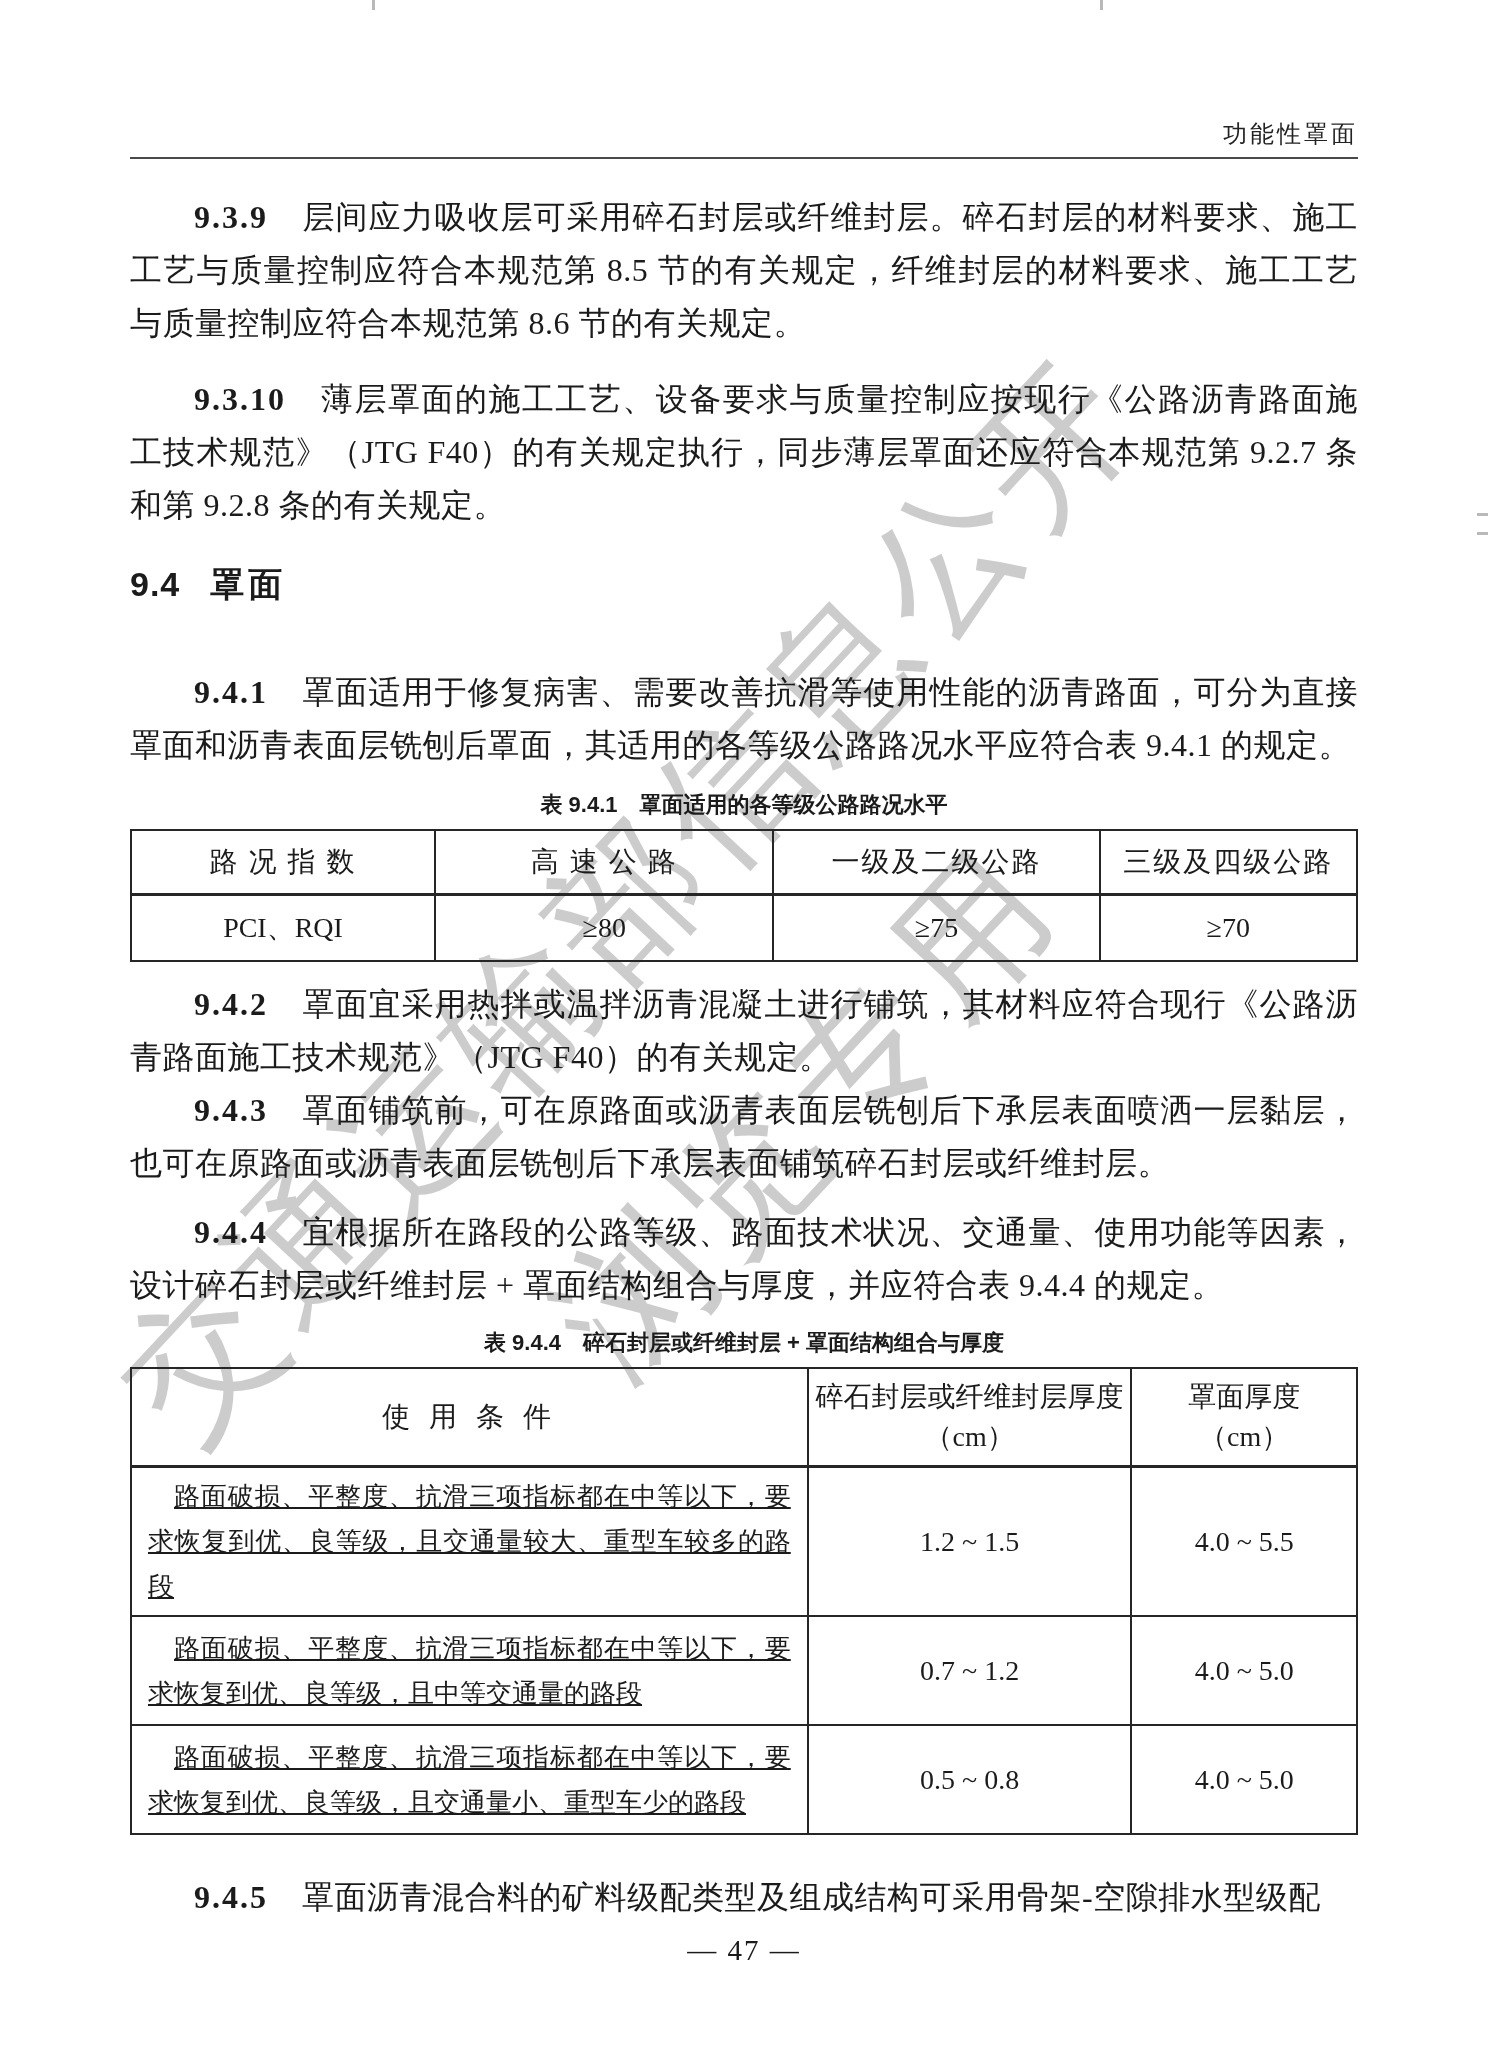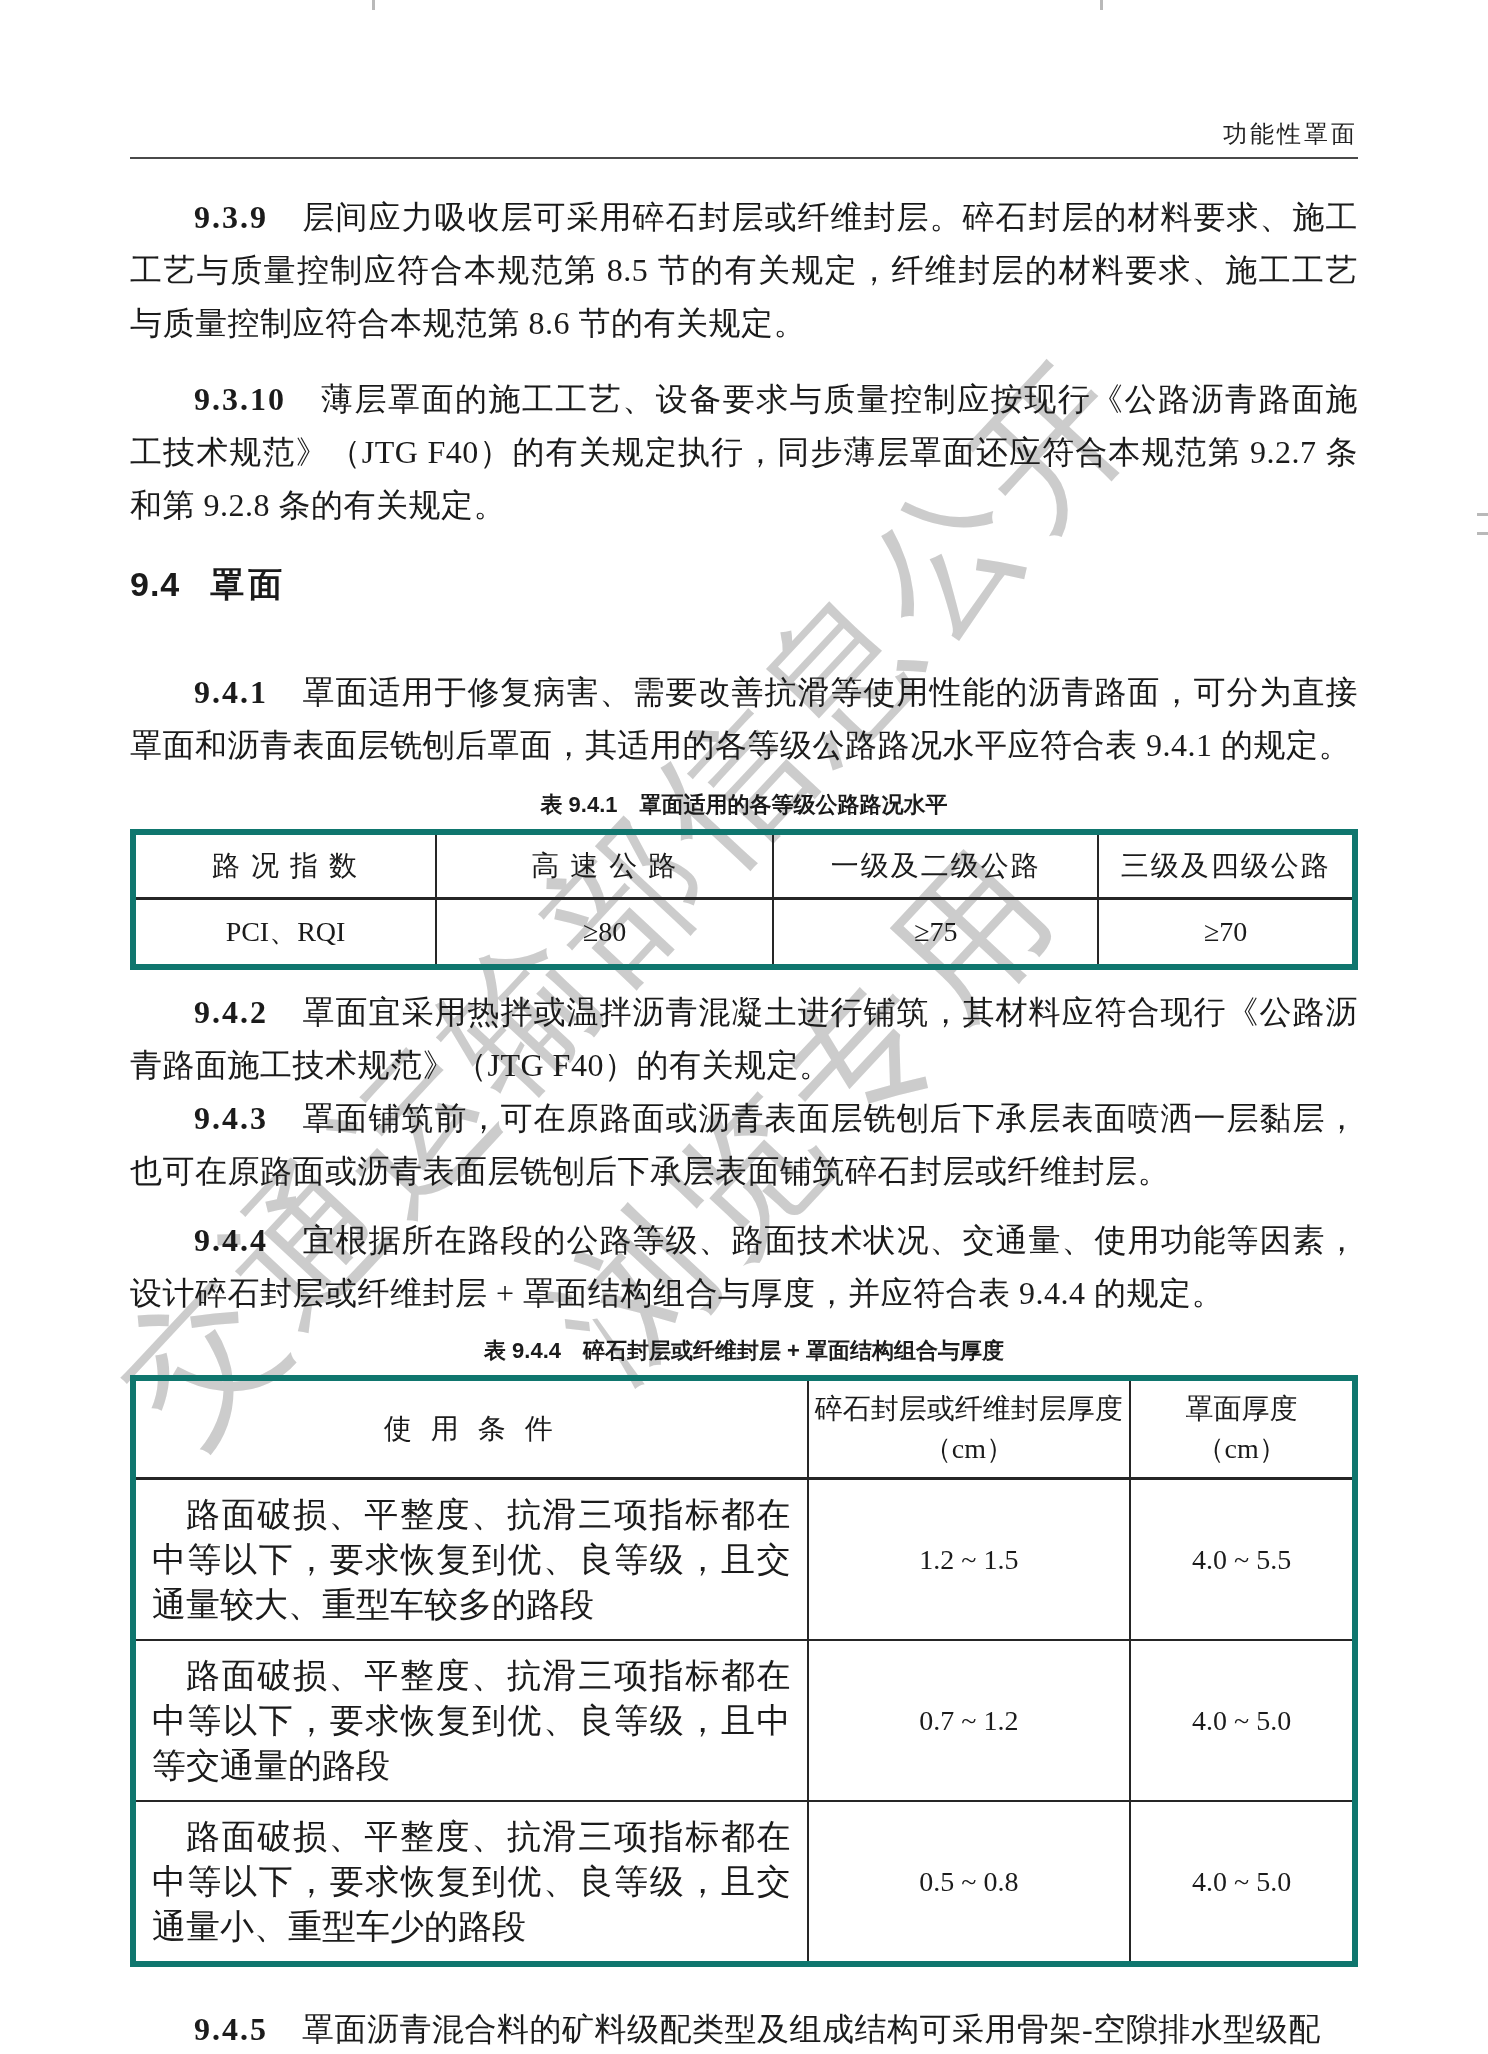--- a/index.html
+++ b/index.html
@@ -108,21 +108,21 @@
     text-align: center;
   }
   .cap1 { margin-top: 12px; }
   .cap2 { margin-top: 10px; }
 
   
   table.dtable {
     width: 100%;
     border-collapse: collapse;
     table-layout: fixed;
-    border: 6px solid #0f766e;
+    border: 1px solid #0f766e;
     font-size: 28px;
     margin-top: 3px;
   }
   table.dtable th, table.dtable td {
     border: 2px solid #262626;
     font-weight: normal;
     text-align: center;
     vertical-align: middle;
     padding: 0;
   }
@@ -137,24 +137,25 @@
 
   .t2 th { height: 96px; }
   .t2 td { height: 95px; }
   .t2 col.c1 { width: 55.2%; }
   .t2 col.c2 { width: 26.4%; }
   .t2 col.c3 { width: 18.4%; }
   .t2 th .h2line { line-height: 40px; font-family: Liberation Serif, serif; }
   .t2 td.cond {
     text-align: justify;
     text-justify: inter-ideograph;
-    font-size: 34px;
+    font-size: 26px;
     line-height: 45px;
-    padding: 12px 16px;
+    padding: 6px 16px;
     text-indent: 1em;
+    text-decoration: underline;
   }
   .th-cond { letter-spacing: 6px; }
 
   
   .pageno {
     position: relative;
     z-index: 1;
     margin-top: 6px;
     text-align: center;
     font-size: 29px;

